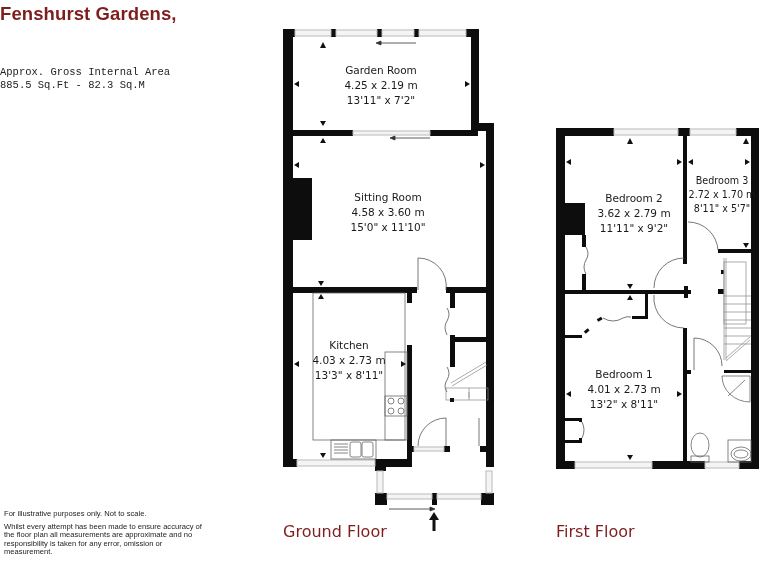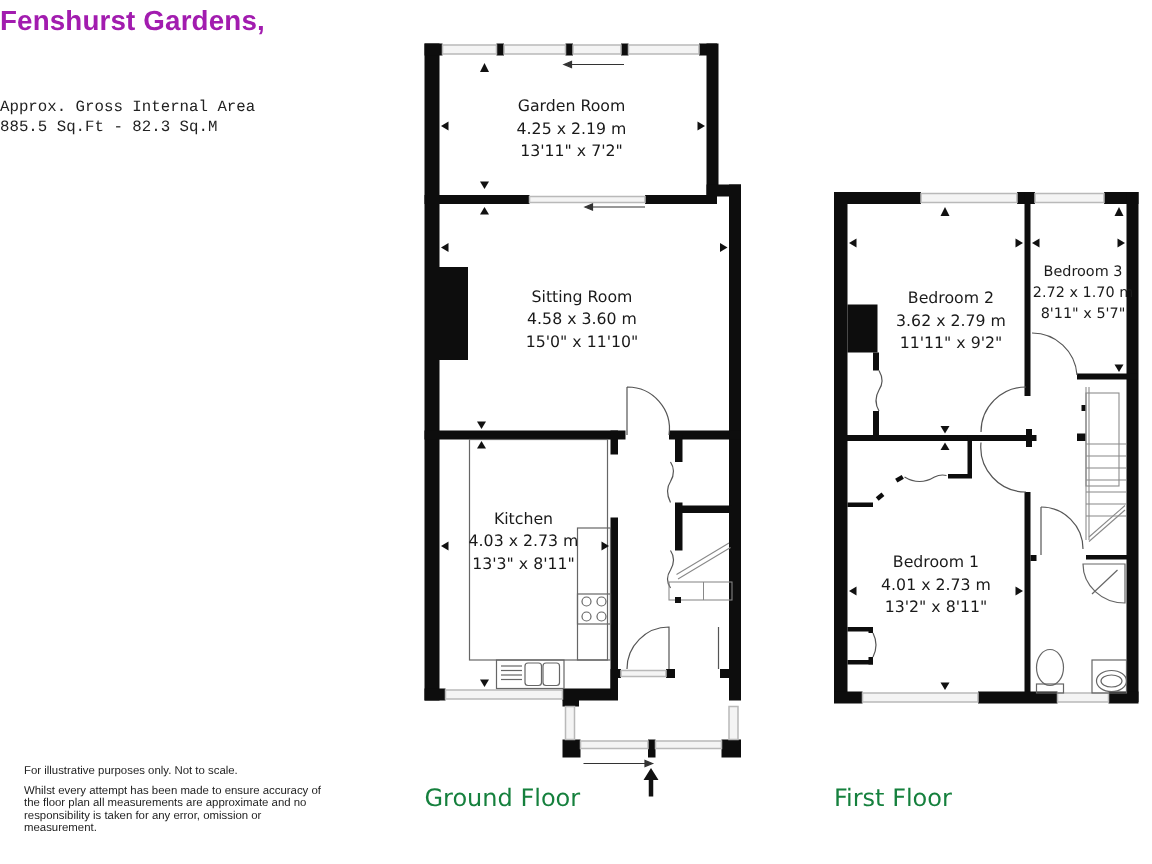--- a/index.html
+++ b/index.html
@@ -1,21 +1,21 @@
 <!DOCTYPE html>
 <html><head>
 <meta charset="utf-8">
 <style>
   html, body { margin:0; padding:0; background:#ffffff; }
   body { width:768px; height:576px; position:relative; overflow:hidden; font-family:"DejaVu Sans", sans-serif; color:#1a1a1a; }
-  .title { position:absolute; left:0; top:2px; font-family:"Liberation Sans", sans-serif; font-weight:bold; font-size:18.5px; line-height:24px; letter-spacing:0.1px; color:#a21caf; }
+  .title { position:absolute; left:0; top:2px; font-family:"Liberation Sans", sans-serif; font-weight:bold; font-size:18.5px; line-height:24px; letter-spacing:0.1px; color:#7f1d1d; }
   .area { position:absolute; left:0; top:66px; font-family:Liberation Mono, monospace; font-size:10.5px; line-height:13px; color:#222; }
-  .disclaimer { position:absolute; left:16px; top:510px; width:200px; font-family:"Liberation Sans", sans-serif; font-size:7.6px; line-height:8.6px; color:#222; }
+  .disclaimer { position:absolute; left:4px; top:510px; width:200px; font-family:"Liberation Sans", sans-serif; font-size:7.6px; line-height:8.6px; color:#222; }
   .disclaimer p { margin:0 0 4px 0; }
-  .floor-label { position:absolute; font-family:"DejaVu Sans", sans-serif; font-size:16px; color:#15803d; }
+  .floor-label { position:absolute; font-family:"DejaVu Sans", sans-serif; font-size:16px; color:#7f1d1d; }
   svg.plan { position:absolute; left:0; top:0; }
   .room-label { font-family:"DejaVu Sans", sans-serif; font-size:10.5px; fill:#1a1a1a; text-anchor:middle; }
   .room-label.small { font-size:9.6px; }
 </style>
 </head>
 <body>
 
 <div class="title">
   <div>Fenshurst Gardens,</div>
 </div>

